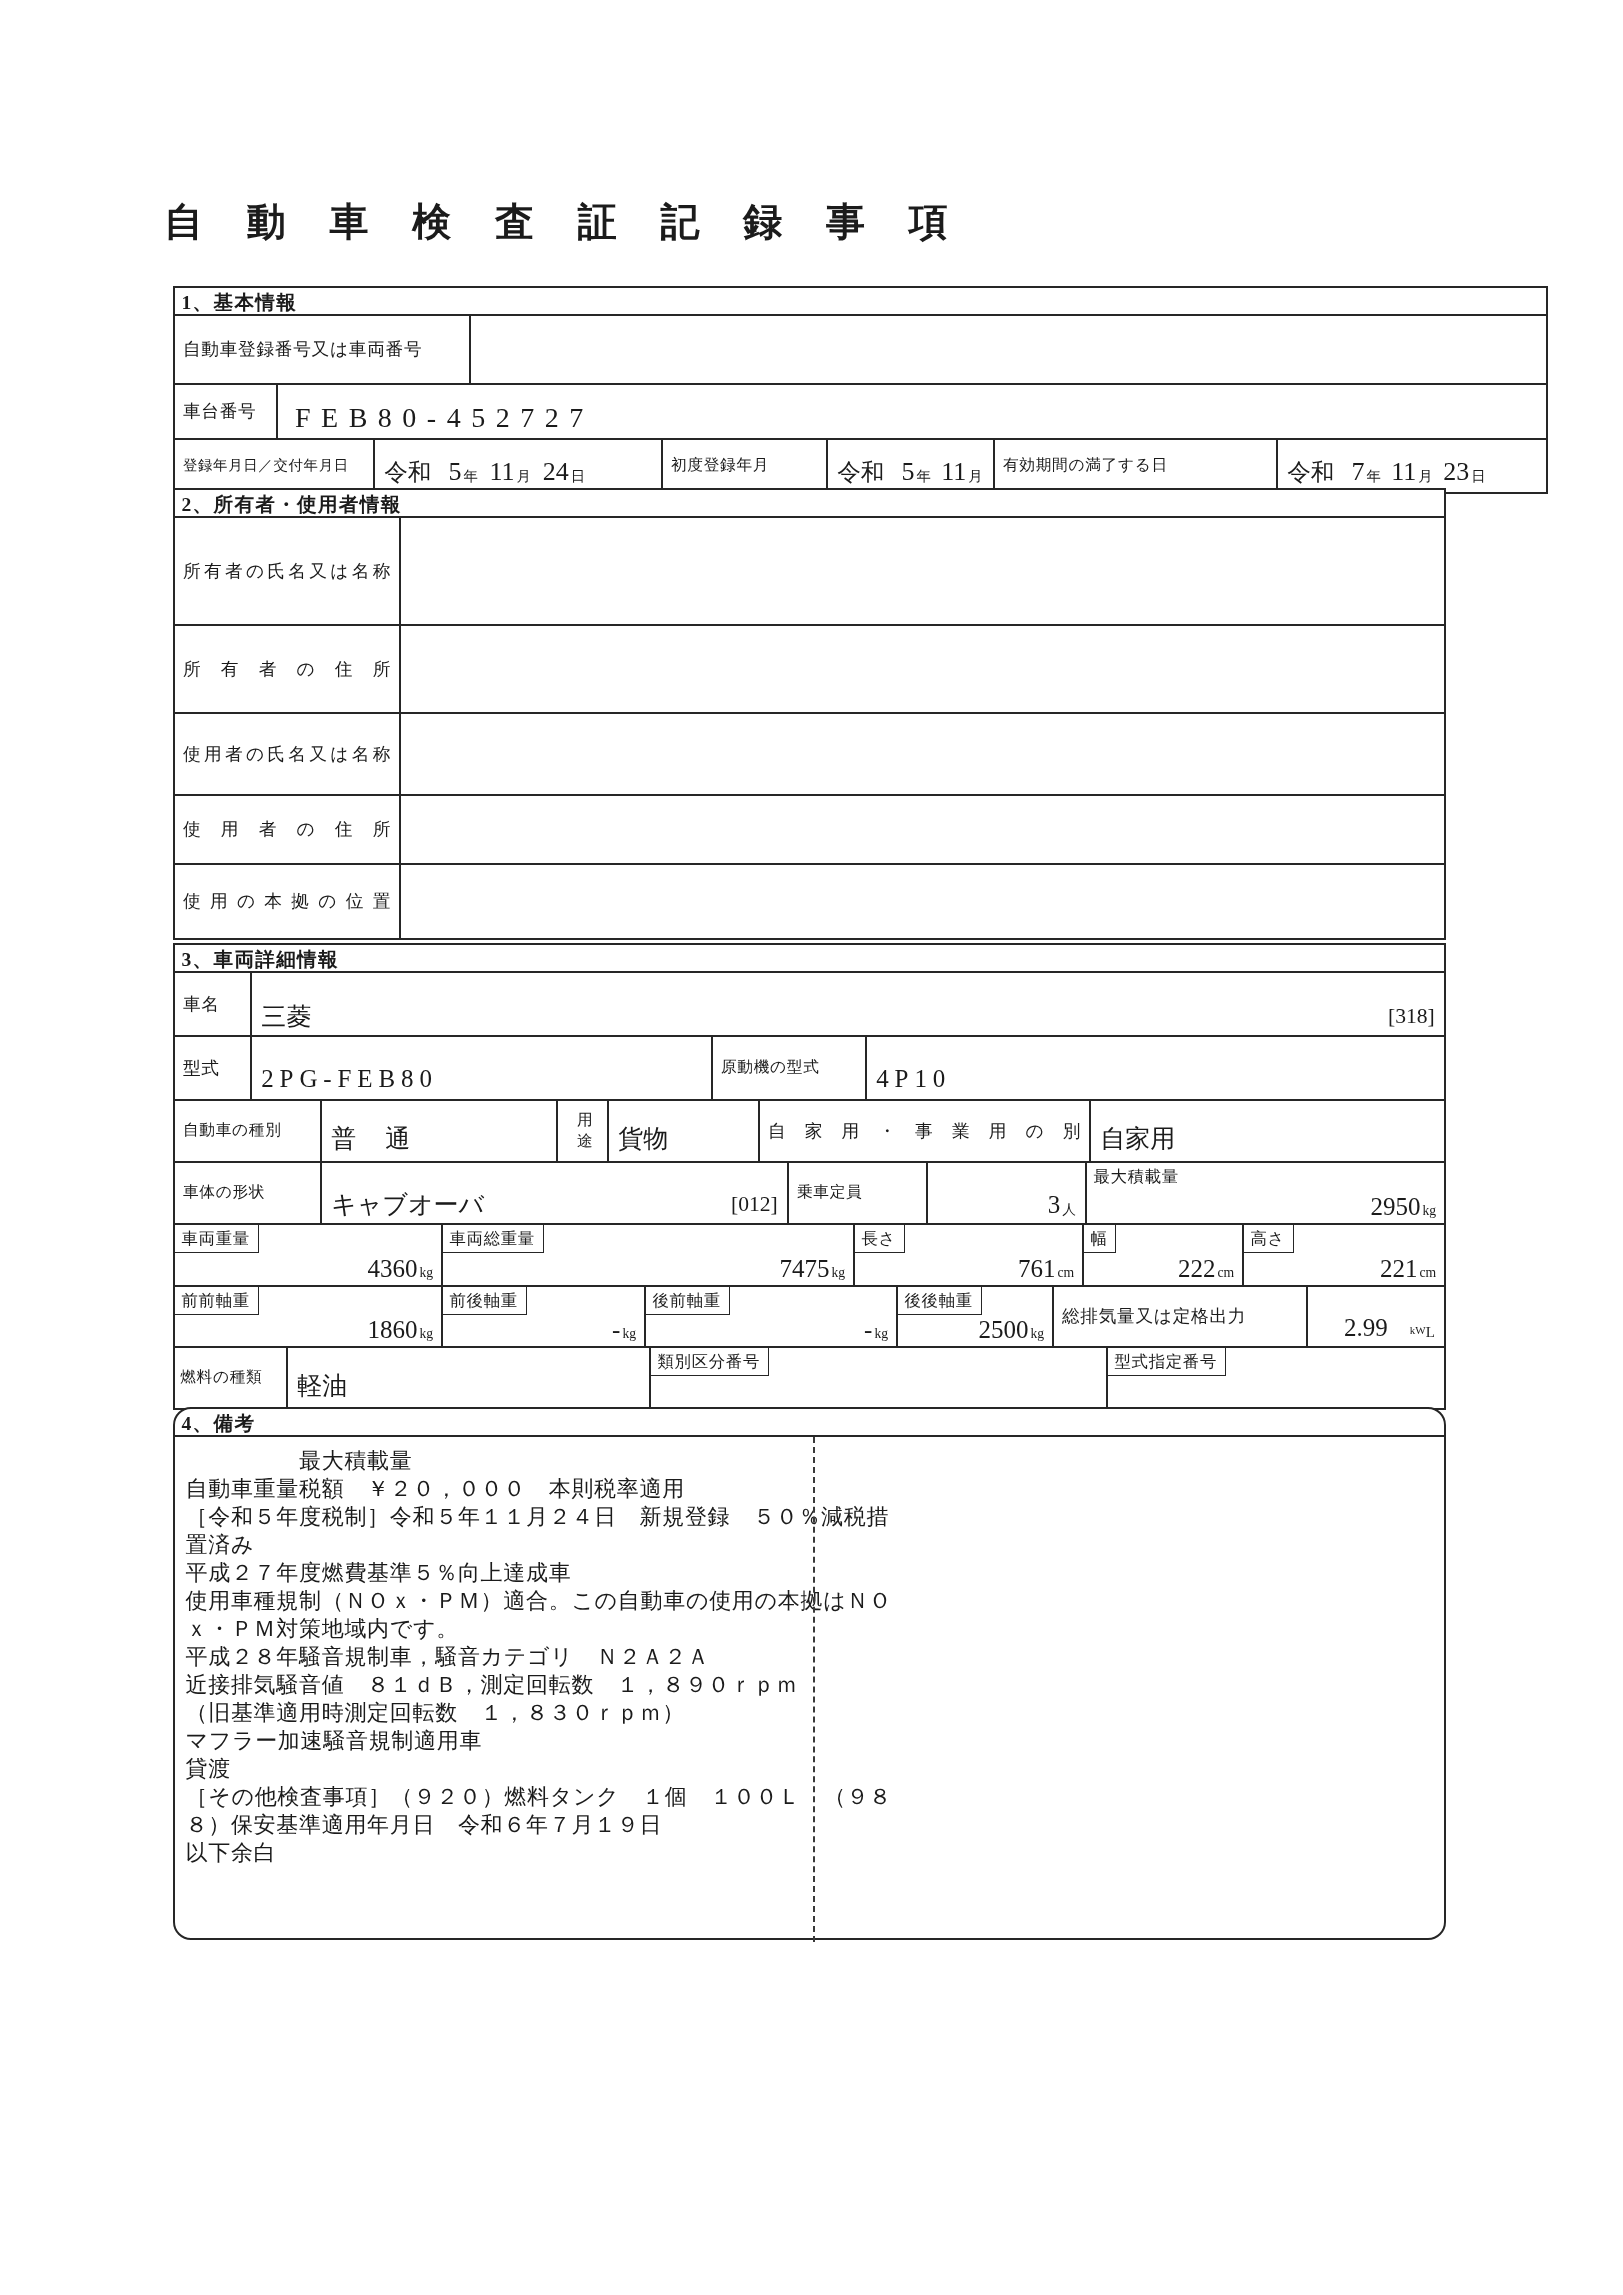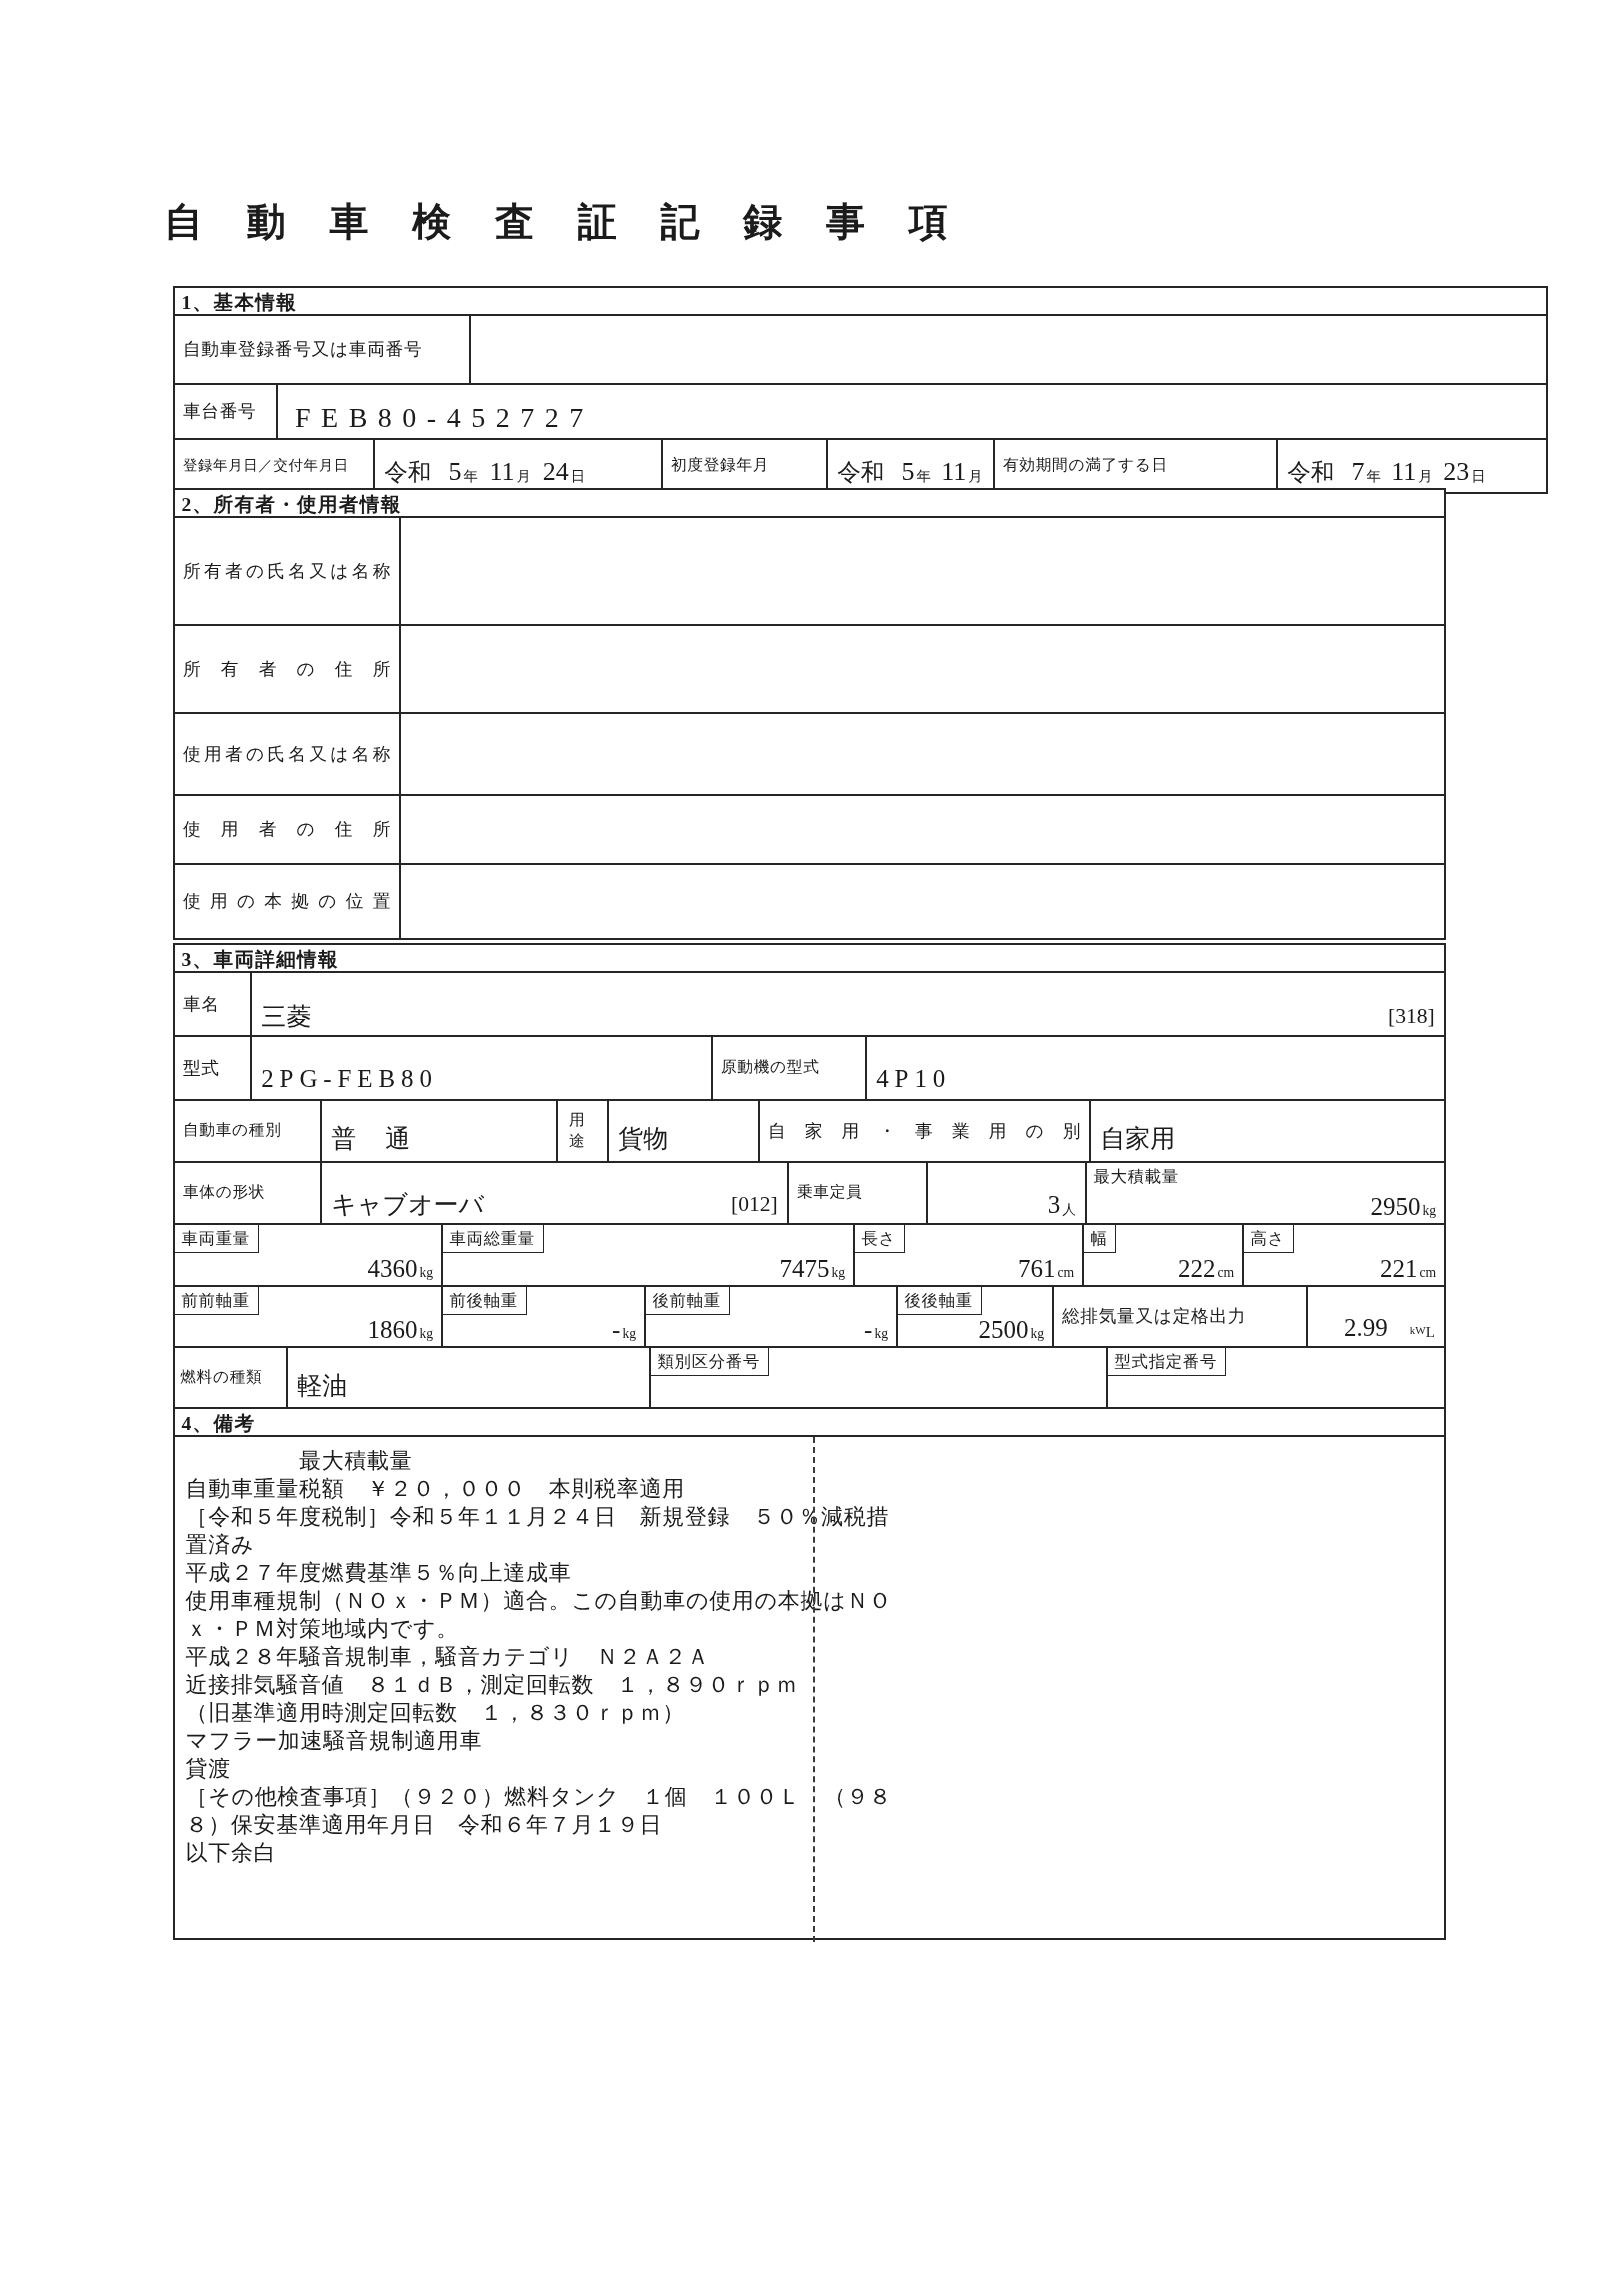--- a/index.html
+++ b/index.html
@@ -10,21 +10,21 @@
   }
   .page { position:absolute; inset:0; }
   .title {
     position:absolute; left:164px; top:195px; margin:0;
     font-size:39px; font-weight:bold; letter-spacing:17px; white-space:nowrap;
   }
   .tbl { position:absolute; left:173px; border:2.6px solid #262626; box-sizing:border-box; background:#fff; }
   .s1 { top:286px; width:1375px; }
   .s2 { top:488px; width:1273px; }
   .s3 { top:943px; width:1273px; }
-  .s4 { top:1407px; width:1273px; height:533px; }
+  .s4 { top:1407px; width:1273px; height:533px;border-radius:18px; }
   .sec-h {
     height:27.5px; box-sizing:border-box; border-bottom:2.6px solid #262626;
     font-size:19.6px; font-weight:bold; padding:1.3px 0 0 6.5px; letter-spacing:1.3px;
   }
   .row { display:flex; border-bottom:2px solid #262626; box-sizing:border-box; }
   .row:last-child { border-bottom:none; }
   .cell { border-right:2px solid #262626; box-sizing:border-box; position:relative; overflow:hidden; }
   .cell:last-child { border-right:none; }
   .grow { flex:1 1 auto; }
   .lab { display:flex; align-items:center; padding:0 7.9px; font-size:17.7px; letter-spacing:0.7px; }
@@ -156,21 +156,21 @@
     <div class="row" style="height:64px">
       <div class="cell lab" style="width:77px">型式</div>
       <div class="cell val modelcode" style="width:461px">2PG-FEB80</div>
       <div class="cell lab sm" style="width:154px">原動機の型式</div>
       <div class="cell val grow modelcode">4P10</div>
     </div>
 
     <div class="row" style="height:62px">
       <div class="cell lab sm" style="width:147px">自動車の種別</div>
       <div class="cell val" style="width:236px;letter-spacing:29px">普通</div>
-      <div class="cell lab sm" style="width:51px;padding:0 11px">用途</div>
+      <div class="cell lab sm" style="width:51px;padding:0 19px">用途</div>
       <div class="cell val" style="width:151px">貨物</div>
       <div class="cell lab" style="width:331px">
           <span class="spread">自家用・事業用の別</span>
         </div>
       <div class="cell val grow">自家用</div>
     </div>
 
     <div class="row" style="height:62px">
       <div class="cell lab sm" style="width:147px">車体の形状</div>
       <div class="cell val" style="width:467px;justify-content:space-between">

